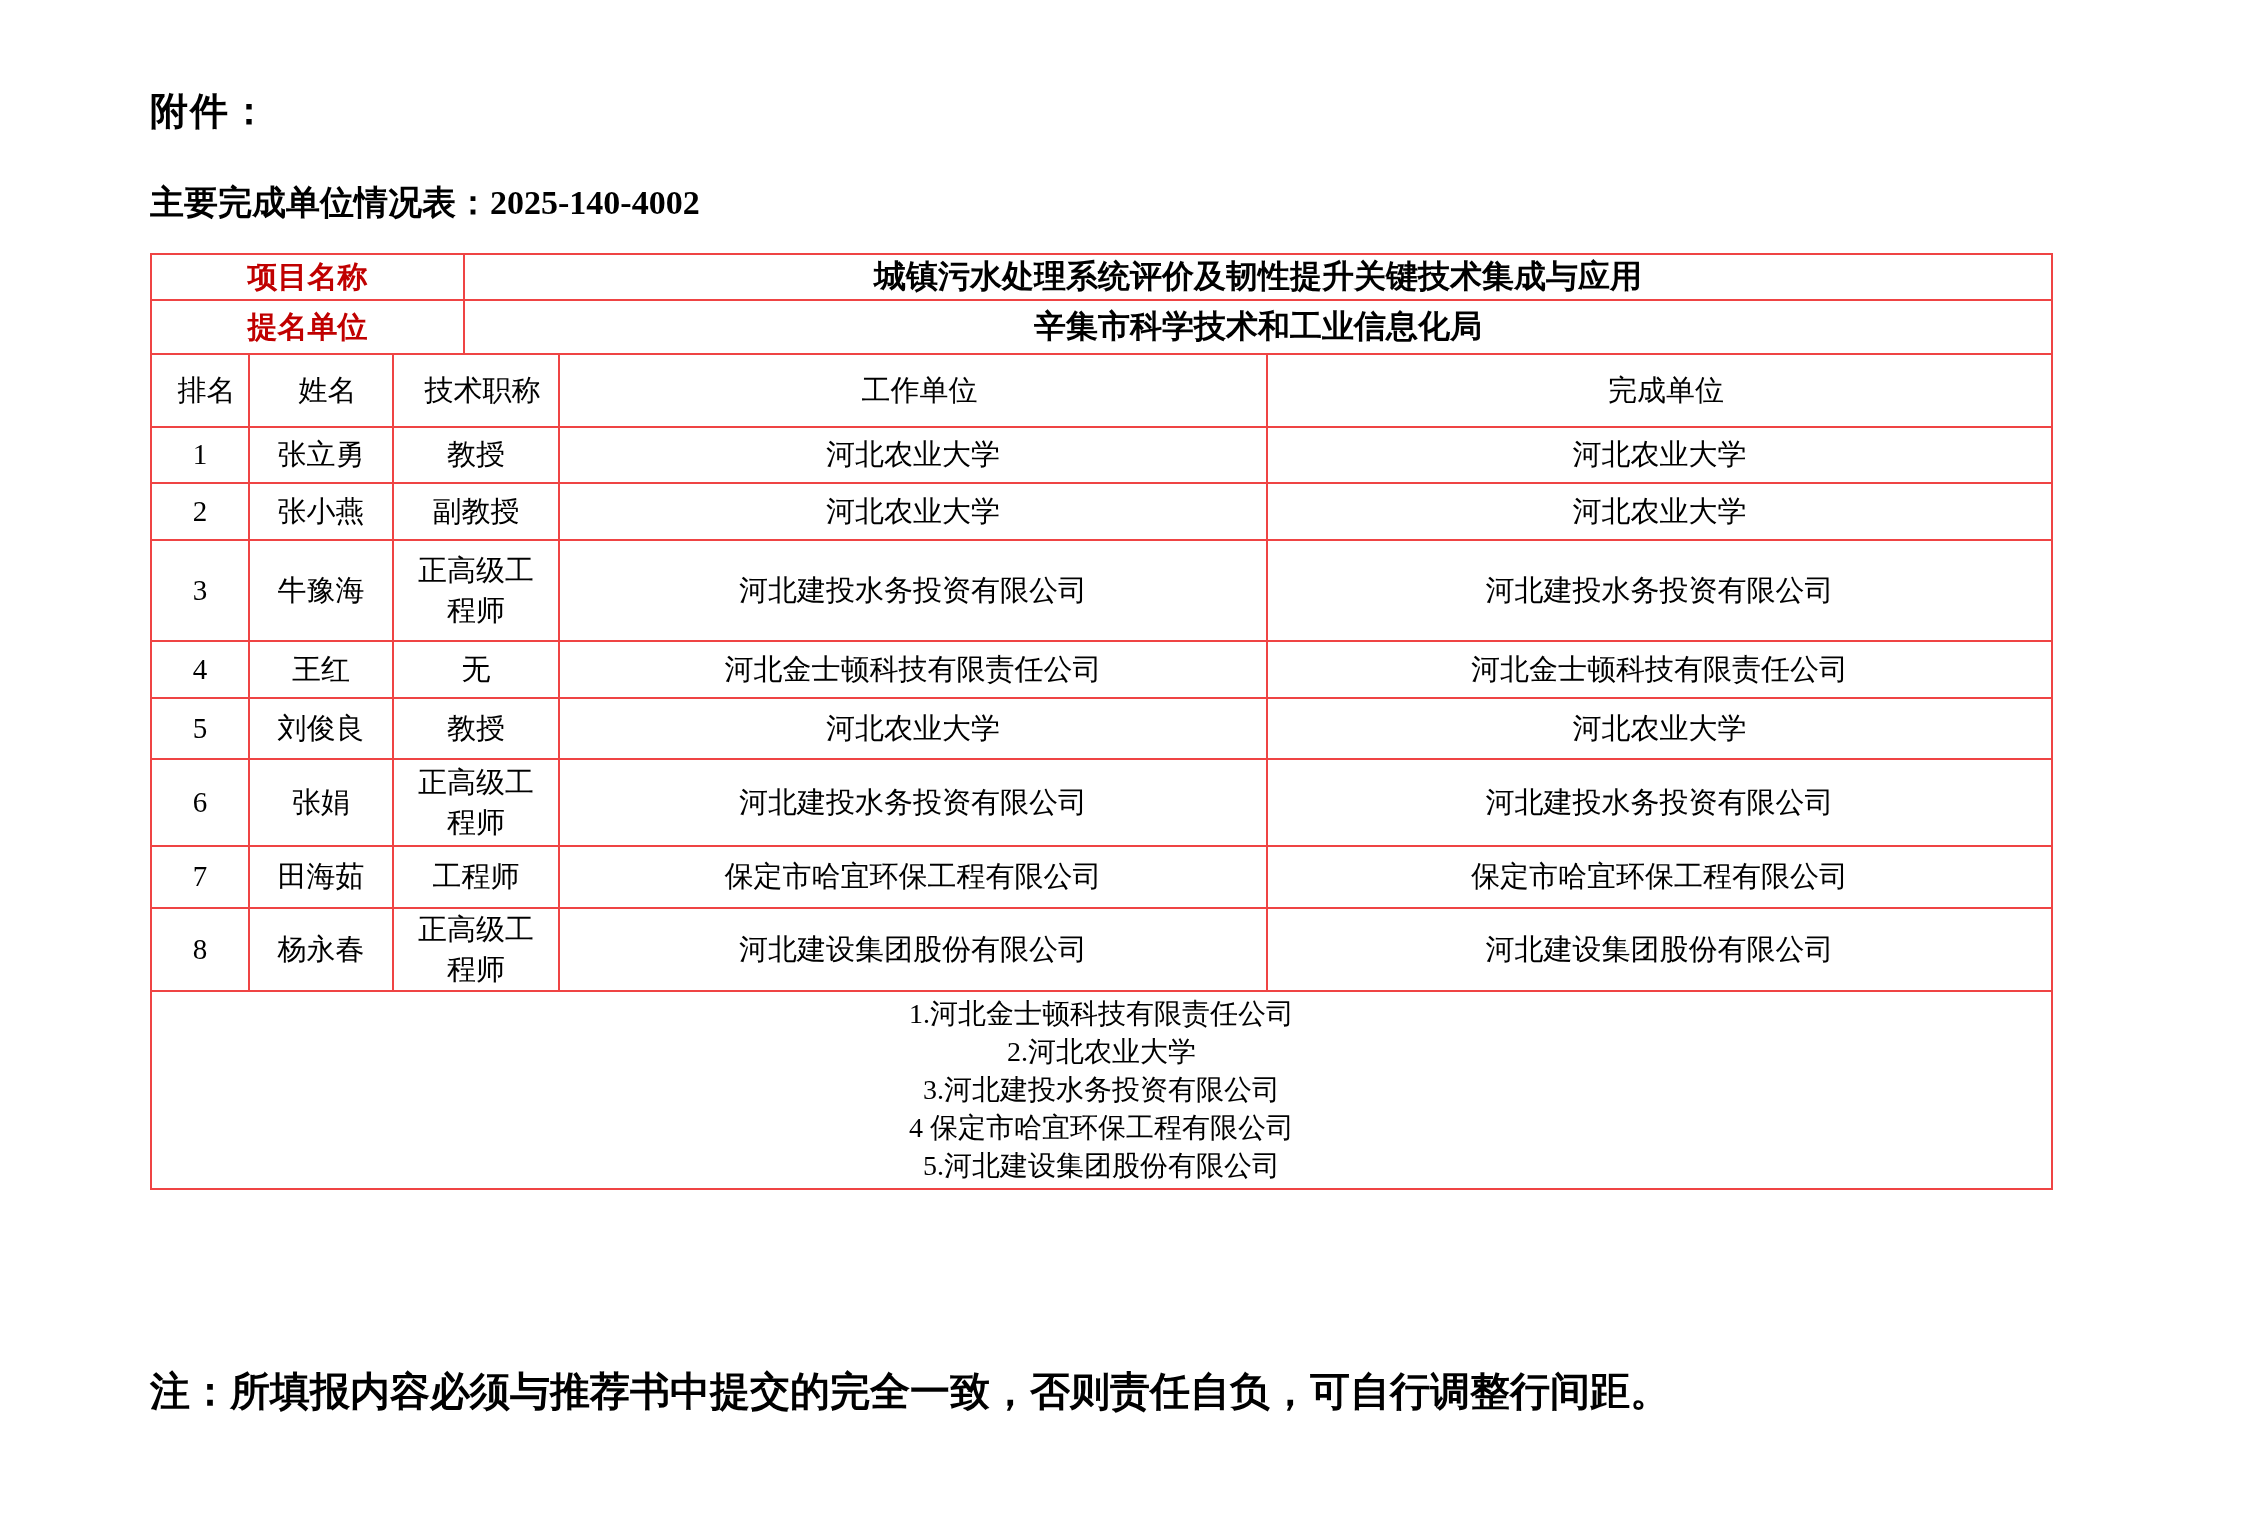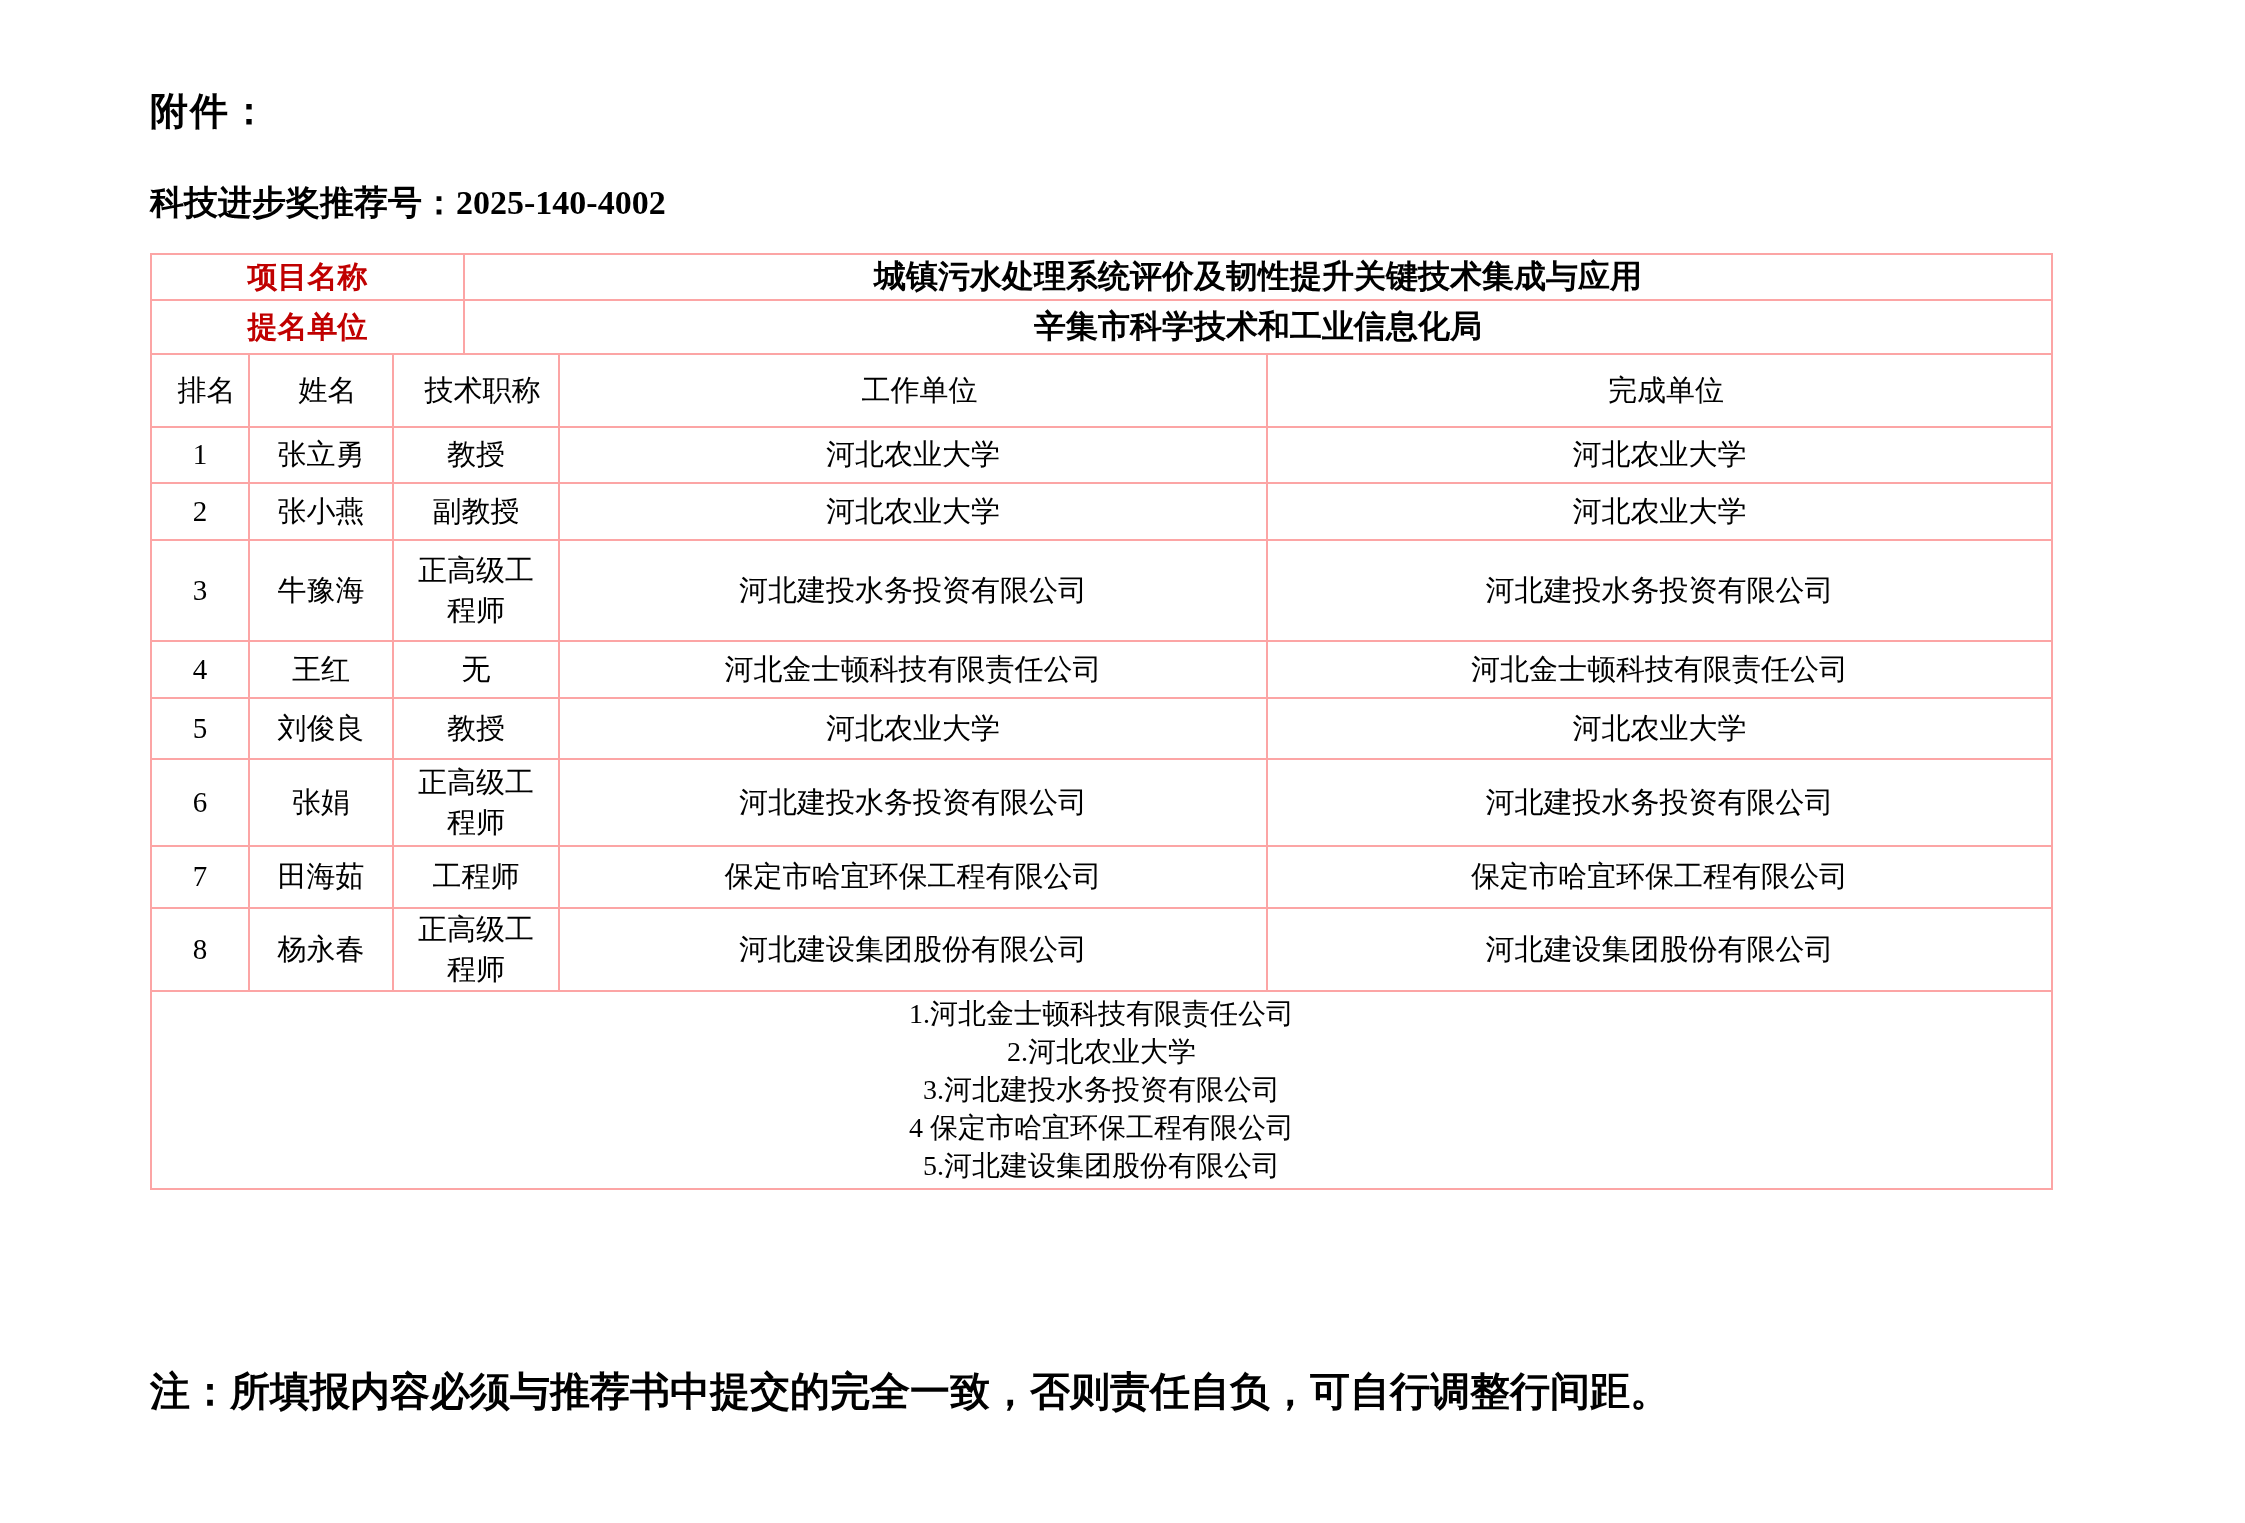--- a/index.html
+++ b/index.html
@@ -16,21 +16,21 @@
     position:absolute;left:150px;top:180px;
     font-size:34px;font-weight:bold;
   }
   .rec-line .rec-num{font-family:"Liberation Serif","DejaVu Serif",serif;}
 
   table.award{
     position:absolute;left:150px;top:253px;width:1901px;
     border-collapse:collapse;table-layout:fixed;
   }
   table.award td,table.award th{
-    border:2px solid #fca5a5;
+    border:2px solid #ef4444;
     text-align:center;vertical-align:middle;
     padding:0;overflow:hidden;
   }
   
   tbody.t-top tr.r1{height:46px;}
   tbody.t-top tr.r2{height:54px;}
   tbody.t-top tr.r-title{height:101px;}
   tbody.t-top tr.r-header{height:73px;}
   .red-label{color:#c00000;font-weight:bold;font-size:30px;}
   .meta-value{font-weight:bold;font-size:32px;}
@@ -64,21 +64,21 @@
   }
 </style>
 </head>
 <body>
 
 <div class="page">
 
   <div class="attachment">附件：</div>
 
   <div class="rec-line">
-    <span>科技进步奖推荐号：</span><span class="rec-num">2025-140-4002</span>
+    <span>主要完成单位情况表：</span><span class="rec-num">2025-140-4002</span>
   </div>
 
   <table class="award">
     <colgroup>
       <col style="width:98px">
       <col style="width:144px">
       <col style="width:71px">
       <col style="width:95px">
       <col style="width:708px">
       <col style="width:785px">

